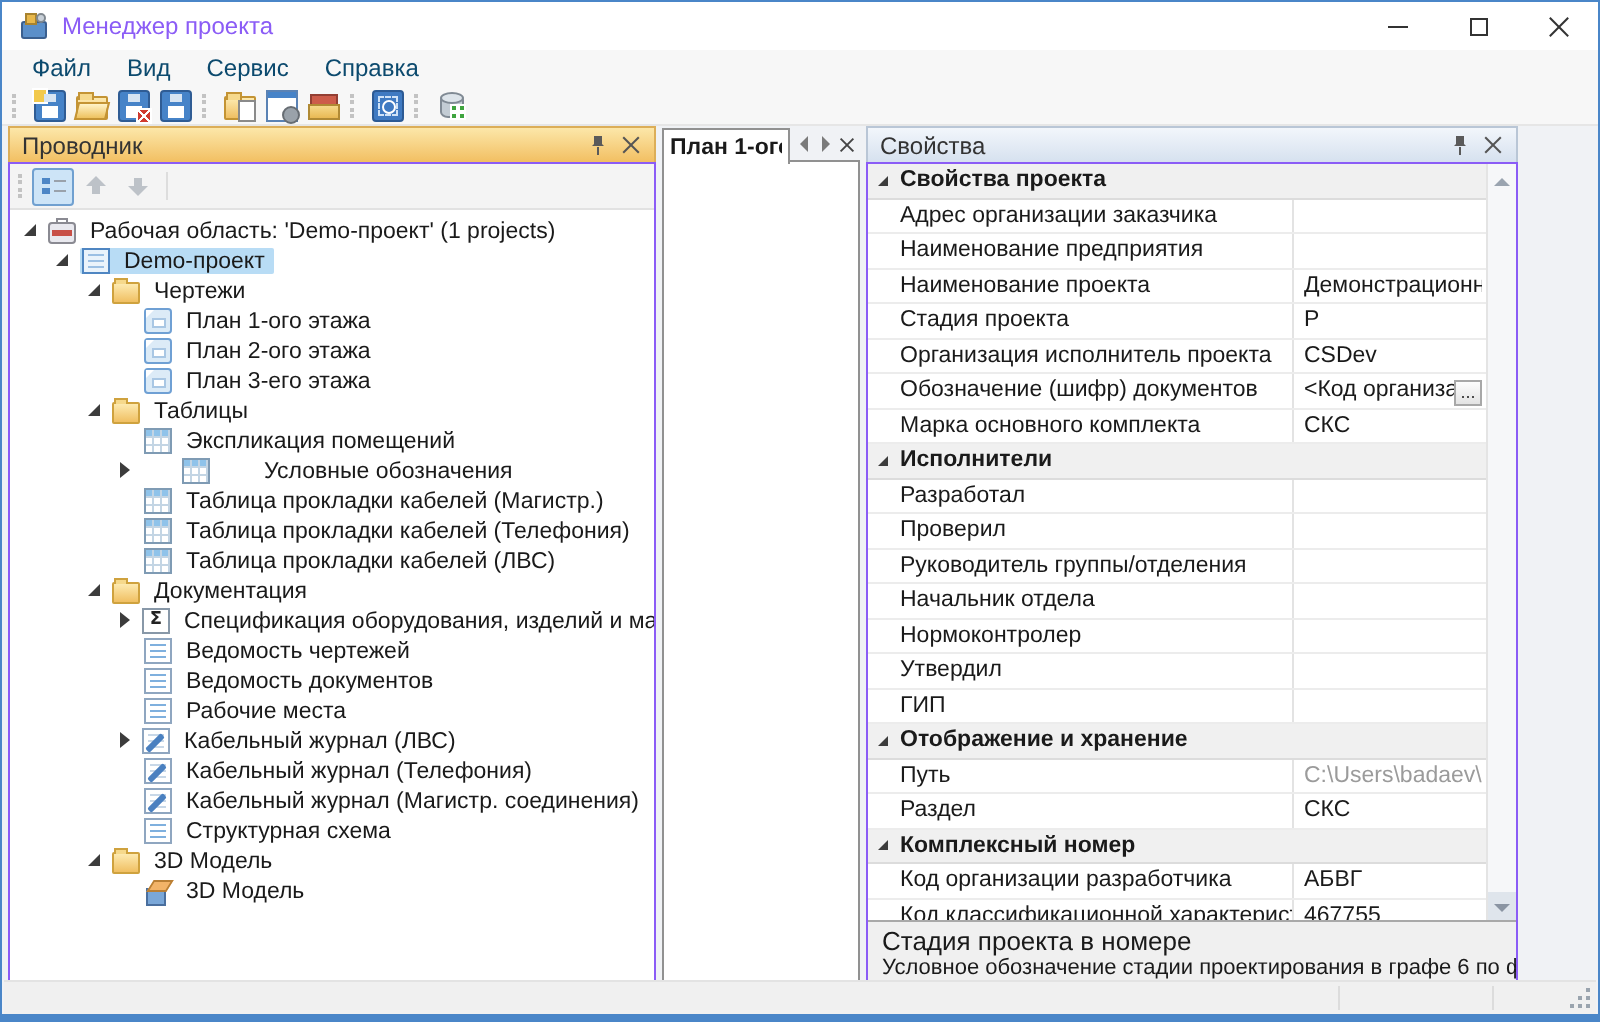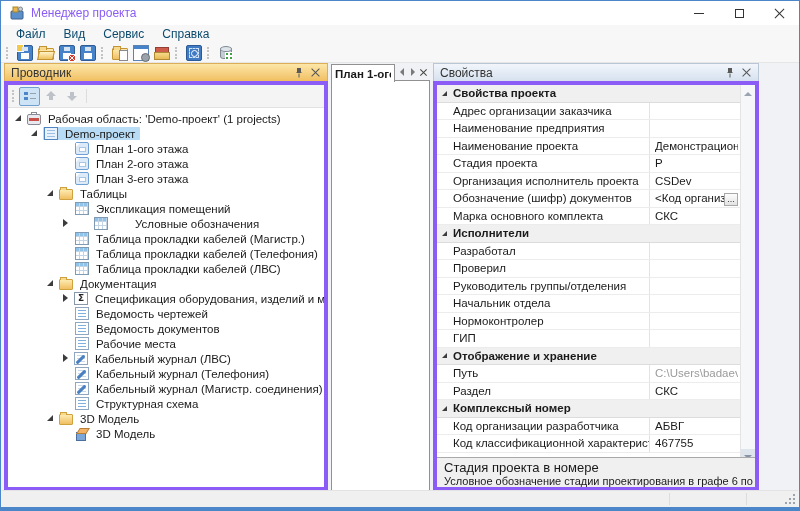--- a/index.html
+++ b/index.html
@@ -59,21 +59,21 @@
   .panel-header{height:18px;display:flex;align-items:center;padding:0 4px 0 6px;font-size:12px;color:#333;}
   .hdr-orange{background:linear-gradient(#fce7a9,#f2bf62);border:1px solid #dcae58;border-bottom:none;}
   .hdr-blue{background:linear-gradient(#f2f6fb,#d6e1ef);border:1px solid #b9c6d6;border-bottom:none;}
   .hdr-title{flex:1;}
   .hbtn{width:16px;height:14px;display:flex;align-items:center;justify-content:center;}
   .pin-svg{display:block;}
   .hclose{position:relative;width:9px;height:9px;}
   .hclose::before,.hclose::after{content:"";position:absolute;left:-1px;top:4px;width:11px;height:1px;background:#555;}
   .hclose::before{transform:rotate(45deg);}
   .hclose::after{transform:rotate(-45deg);}
-  .panel-body{position:absolute;left:0;right:0;top:18px;bottom:0;background:#fff;border:4px solid #8b5cf6;}
+  .panel-body{position:absolute;left:0;right:0;top:18px;bottom:0;background:#fff;border:1px solid #8b5cf6;}
 
   
   .explorer{left:2px;width:324px;}
   .tree-toolbar{height:23px;background:#f4f4f4;border-bottom:1px solid #e2e2e2;display:flex;align-items:center;padding-left:2px;}
   .ttgrip{width:4px;height:12px;border-left:2px dotted #c3c3c3;margin:0 3px 0 2px;}
   .ttbtn{width:21px;height:19px;border:1px solid transparent;background:transparent;display:flex;align-items:center;justify-content:center;padding:0;}
   .ttbtn.pressed{background:#cde4f7;border:1px solid #70a0d0;border-radius:2px;}
   .ico-groupview{width:12px;height:11px;background:
       linear-gradient(#4d86c6,#4d86c6) 0px 1px,
       linear-gradient(#4d86c6,#4d86c6) 0px 6px,
@@ -272,20 +272,25 @@
               <span class="ti ic-workspace"></span>
               <span class="tlabel">Рабочая область: 'Demo-проект' (1 projects)</span>
             </div>
           <div class="trow lvl1">
               <span class="exp open"></span>
               <span class="selbox">
                 <span class="ti ic-project"></span>
                 <span class="tlabel">Demo-проект</span>
               </span>
             </div>
+          <div class="trow lvl2">
+              <span class="exp open"></span>
+              <span class="ti ic-folder"></span>
+              <span class="tlabel">Чертежи</span>
+            </div>
           <div class="trow lvl3">
               <span class="ti ic-drawing"></span>
               <span class="tlabel">План 1-ого этажа</span>
             </div>
           <div class="trow lvl3">
               <span class="ti ic-drawing"></span>
               <span class="tlabel">План 2-ого этажа</span>
             </div>
           <div class="trow lvl3">
               <span class="ti ic-drawing"></span>
@@ -480,20 +485,26 @@
                   <span class="vtext"></span>
                 </div>
               </div>
             <div class="prow">
                 <div class="plabel">Нормоконтролер</div>
                 <div class="pvalue">
                   <span class="vtext"></span>
                 </div>
               </div>
             <div class="prow">
+                <div class="plabel">Утвердил</div>
+                <div class="pvalue">
+                  <span class="vtext"></span>
+                </div>
+              </div>
+            <div class="prow">
                 <div class="plabel">ГИП</div>
                 <div class="pvalue">
                   <span class="vtext"></span>
                 </div>
               </div>
             <div class="pgroup">
                 <span class="gexp"></span>
                 <span>Отображение и хранение</span>
               </div>
             <div class="prow muted">

